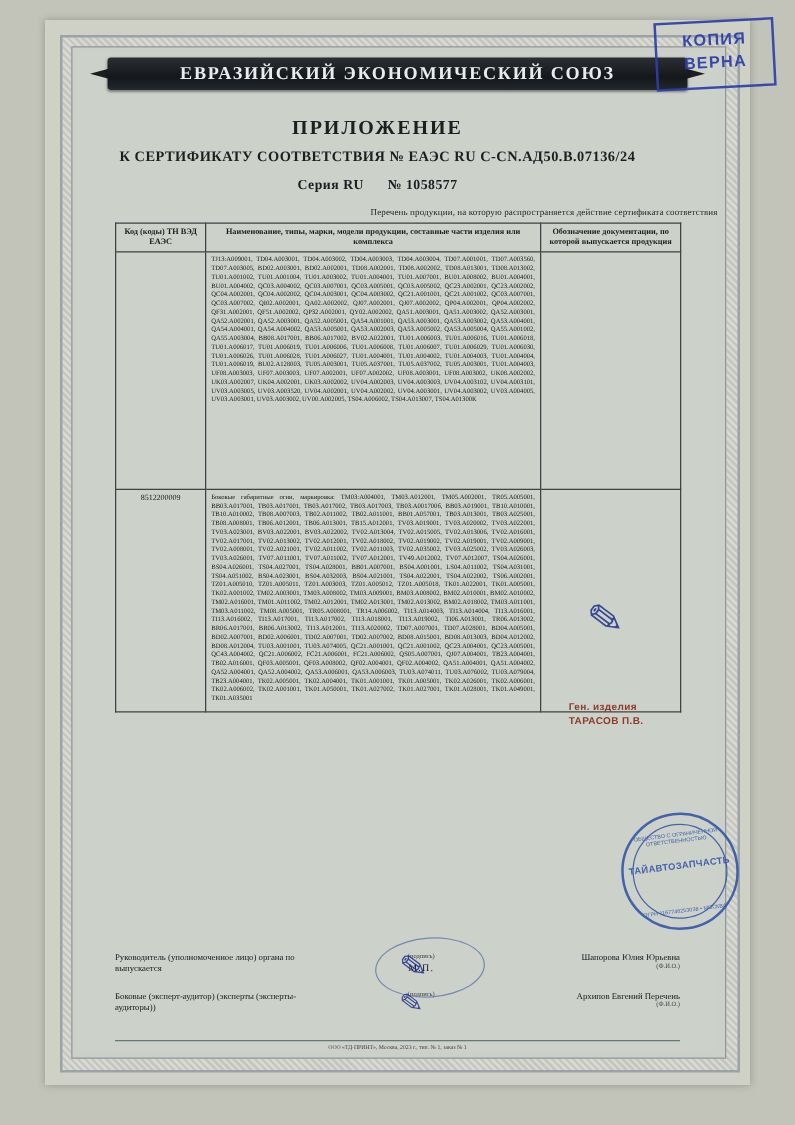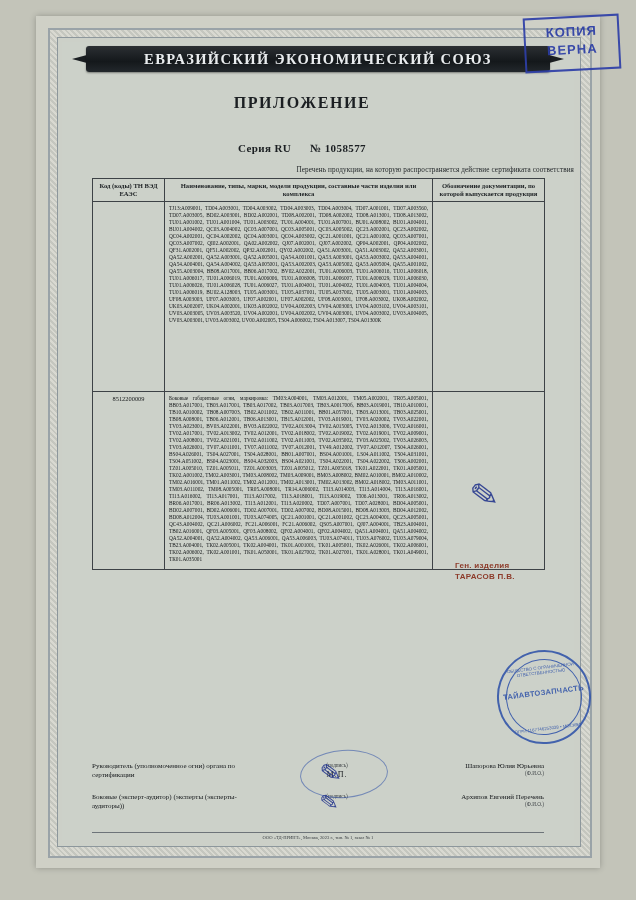--- a/index.html
+++ b/index.html
@@ -209,20 +209,24 @@
   <div class="paper"></div>
 
   <div class="banner-wing left"></div>
   <div class="banner-wing right"></div>
   <div class="banner">
     <span class="banner-text">ЕВРАЗИЙСКИЙ ЭКОНОМИЧЕСКИЙ СОЮЗ</span>
   </div>
 
   <div class="title" id="h-prilozhenie">ПРИЛОЖЕНИЕ</div>
 
+  <div class="title" id="h-sert">
+    <span>К СЕРТИФИКАТУ СООТВЕТСТВИЯ № ЕАЭС</span>
+    <span class="sert-no">RU C-CN.АД50.В.07136/24</span>
+  </div>
 
   <div class="title" id="h-seria">
     <span>Серия RU</span>
     &nbsp;&nbsp;&nbsp;&nbsp;
     <span>№ 1058577</span>
   </div>
 
   <div id="h-perechen">Перечень продукции, на которую распространяется действие сертификата соответствия</div>
 
   <table class="main">
@@ -249,21 +253,21 @@
         <td class="code">8512200009</td>
         <td class="names">Боковые габаритные огни, маркировка:
 ТМ03:A004001, ТМ03.A012001, ТМ05.A002001, ТR05.A005001, ВВ03.A017001, ТВ03.A017001, ТВ03.A017002, ТВ03.A017003, ТВ03.A001700б, ВВ03.A019001, ТВ10.A010001, ТВ10.A010002, ТВ08.A007003, ТВ02.A011002, ТВ02.A011001, ВВ01.A057001, ТВ03.A013001, ТВ03.A025001, ТВ08.A008001, ТВ06.A012001, ТВ06.A013001, ТВ15.A012001, ТV03.A019001, ТV03.A020002, ТV03.A022001, ТV03.A023001, ВV03.A022001, ВV03.A022002, ТV02.A013004, ТV02.A015005, ТV02.A013006, ТV02.A016001, ТV02.A017001, ТV02.A013002, ТV02.A012001, ТV02.A018002, ТV02.A019002, ТV02.A019001, ТV02.A009001, ТV02.A008001, ТV02.A021001, ТV02.A011002, ТV02.A011003, ТV02.A035002, ТV03.A025002, ТV03.A026003, ТV03.A026001, ТV07.A011001, ТV07.A011002, ТV07.A012001, ТV49.A012002, ТV07.A012007, ТS04.A026001, ВS04.A026001, ТS04.A027001, ТS04.A028001, ВВ01.A007001, ВS04.A001001, LS04.A011002, ТS04.A031001, ТS04.A051002, ВS04.A023001, ВS04.A032003, ВS04.A021001, ТS04.A022001, ТS04.A022002, ТS06.A002001, ТZ01.A005010, ТZ01.A005011, ТZ01.A003003, ТZ01.A005012, ТZ01.A005018, ТK01.A022001, ТK01.A005001, ТK02.A001002, ТM02.A003001, ТM03.A008002, ТM03.A009001, ВM03.A008002, ВM02.A010001, ВM02.A010002, ТМ02.A016001, ТМ01.A011002, ТМ02.A012001, ТМ02.A013001, ТМ02.A013002, ВМ02.A018002, ТМ03.A011001, ТМ03.A011002, ТМ08.A005001, ТR05.A008001, ТR14.A006002, ТI13.A014003, ТI13.A014004, ТI13.A016001, ТI13.A016002, ТI13.A017001, ТI13.A017002, ТI13.A018001, ТI13.A019002, ТI06.A013001, ТR06.A013002, ВR06.A017001, ВR06.A013002, ТI13.A012001, ТI13.A020002, ТD07.A007001, ТD07.A028001, ВD04.A005001, ВD02.A007001, ВD02.A006001, ТD02.A007001, ТD02.A007002, ВD08.A015001, ВD08.A013003, ВD04.A012002, ВD08.A012004, ТU03.A001001, ТU03.A074005, QC21.A001001, QC21.A001002, QC23.A004001, QC23.A005001, QC43.A004002, QC21.A006002, FC21.A006001, FC21.A006002, QS05.A007001, QJ07.A004001, ТВ23.A004001, ТВ02.A016001, QF03.A005001, QF03.A008002, QF02.A004001, QF02.A004002, QA51.A004001, QA51.A004002, QA52.A004001, QA52.A004002, QA53.A006001, QA53.A006003, ТU03.A074011, ТU03.A076002, ТU03.A079004, ТВ23.A004001, ТК02.A005001, ТK02.A004001, ТK01.A001001, ТK01.A005001, ТK02.A026001, ТK02.A006001, ТK02.A006002, ТK02.A001001, ТK01.A050001, ТK01.A027002, ТK01.A027001, ТK01.A028001, ТK01.A049001, ТК01.A035001</td>
         <td class="oboz"></td>
       </tr>
     </tbody>
   </table>
 
   <div class="sig">
     <div class="sig-row">
-      <div class="sig-left">Руководитель (уполномоченное огни) органа по сертификации</div>
+      <div class="sig-left">Руководитель (уполномоченное лицо) органа по выпускается</div>
       <div class="sig-mid">
         <div class="sig-caption">(подпись)</div>
         <div class="mp">М.П.</div>
       </div>
       <div class="sig-right">
         <div>Шапорова Юлия Юрьевна</div>
         <div class="sig-caption">(Ф.И.О.)</div>
       </div>
     </div>
     <div class="sig-row">

